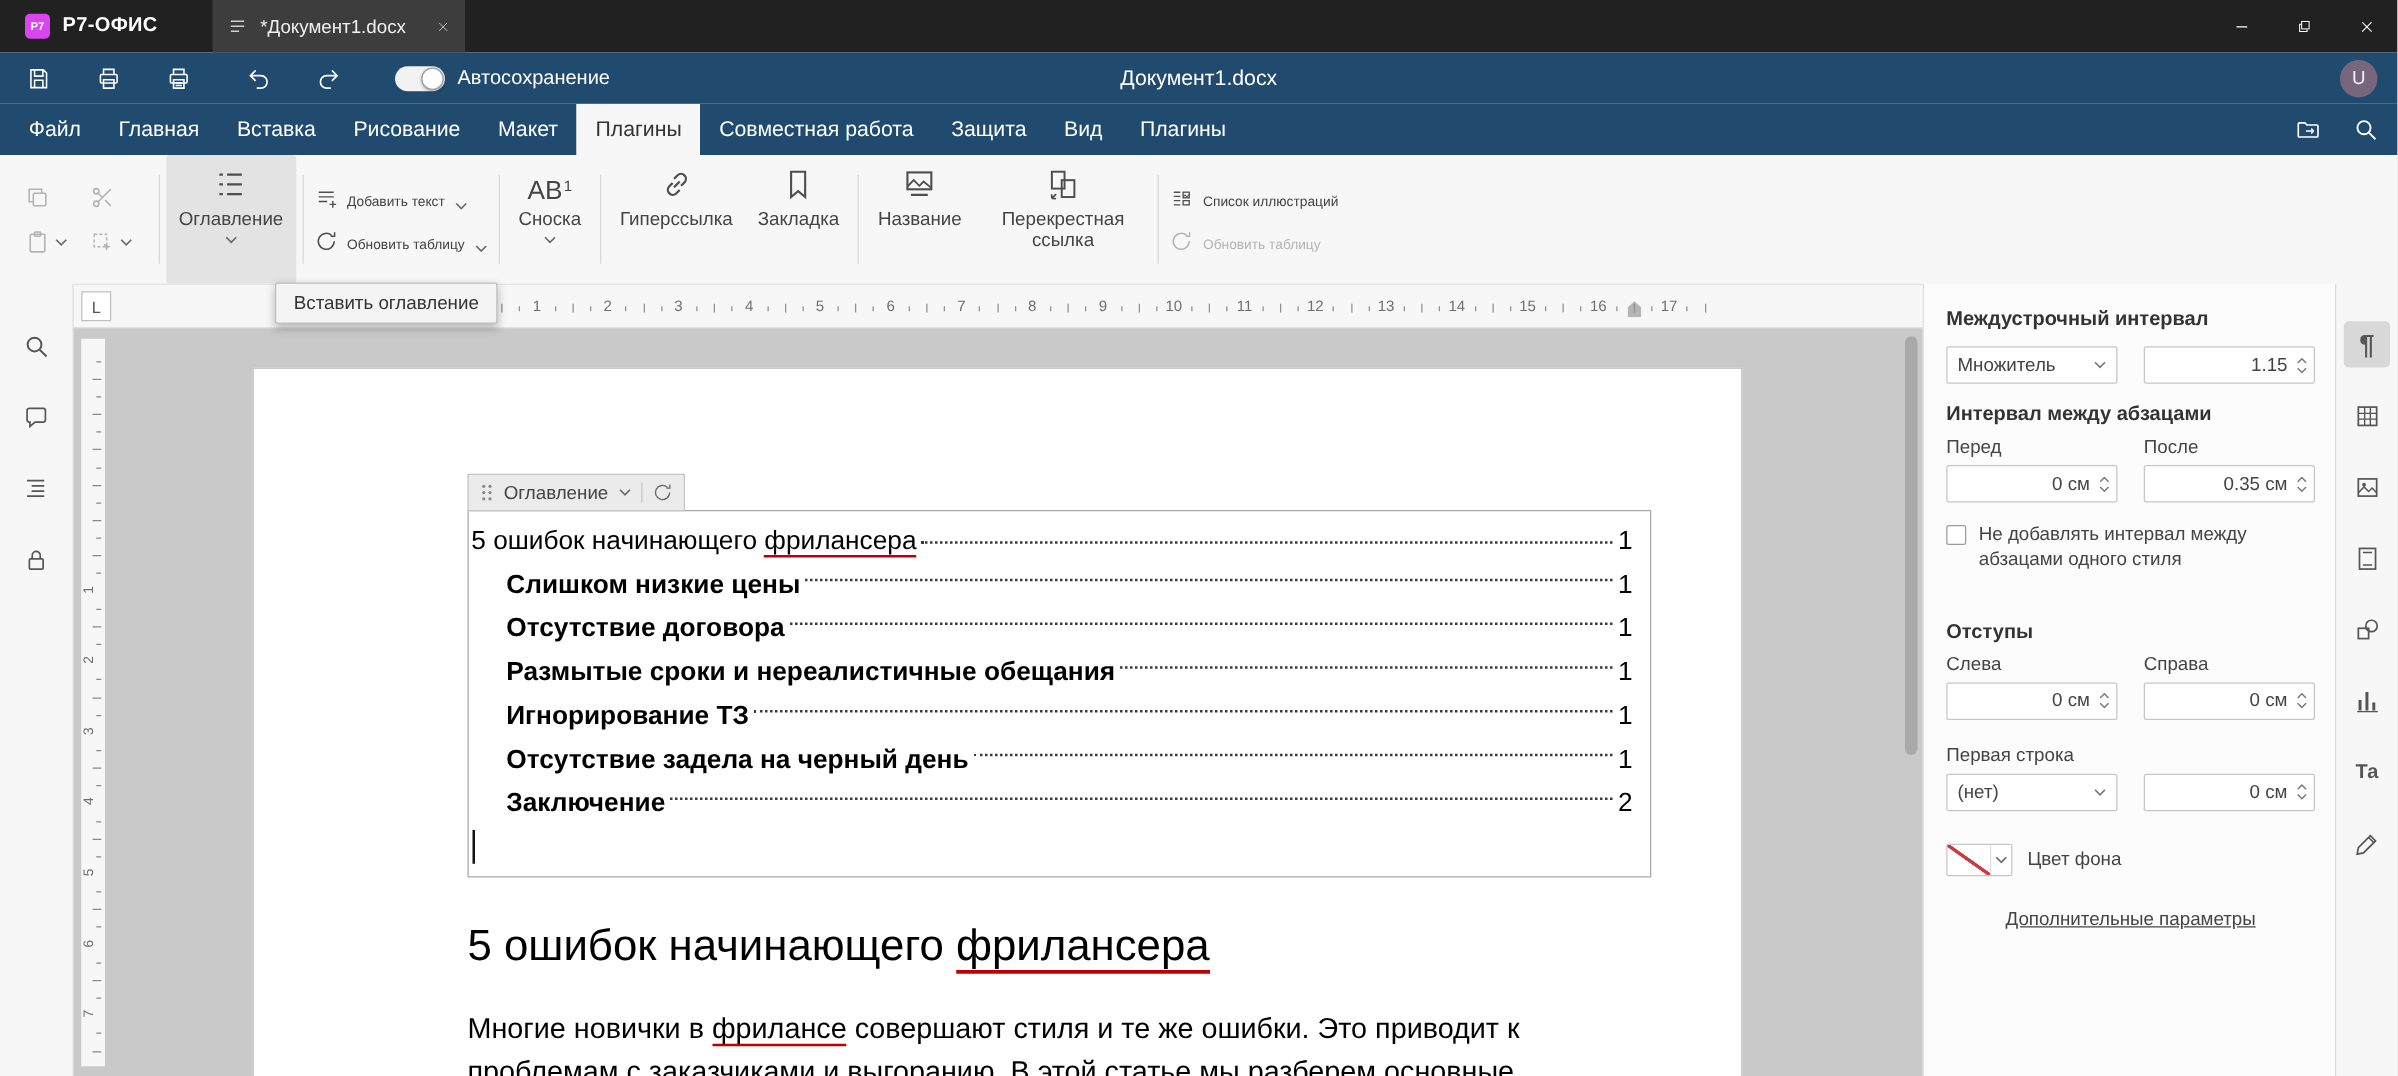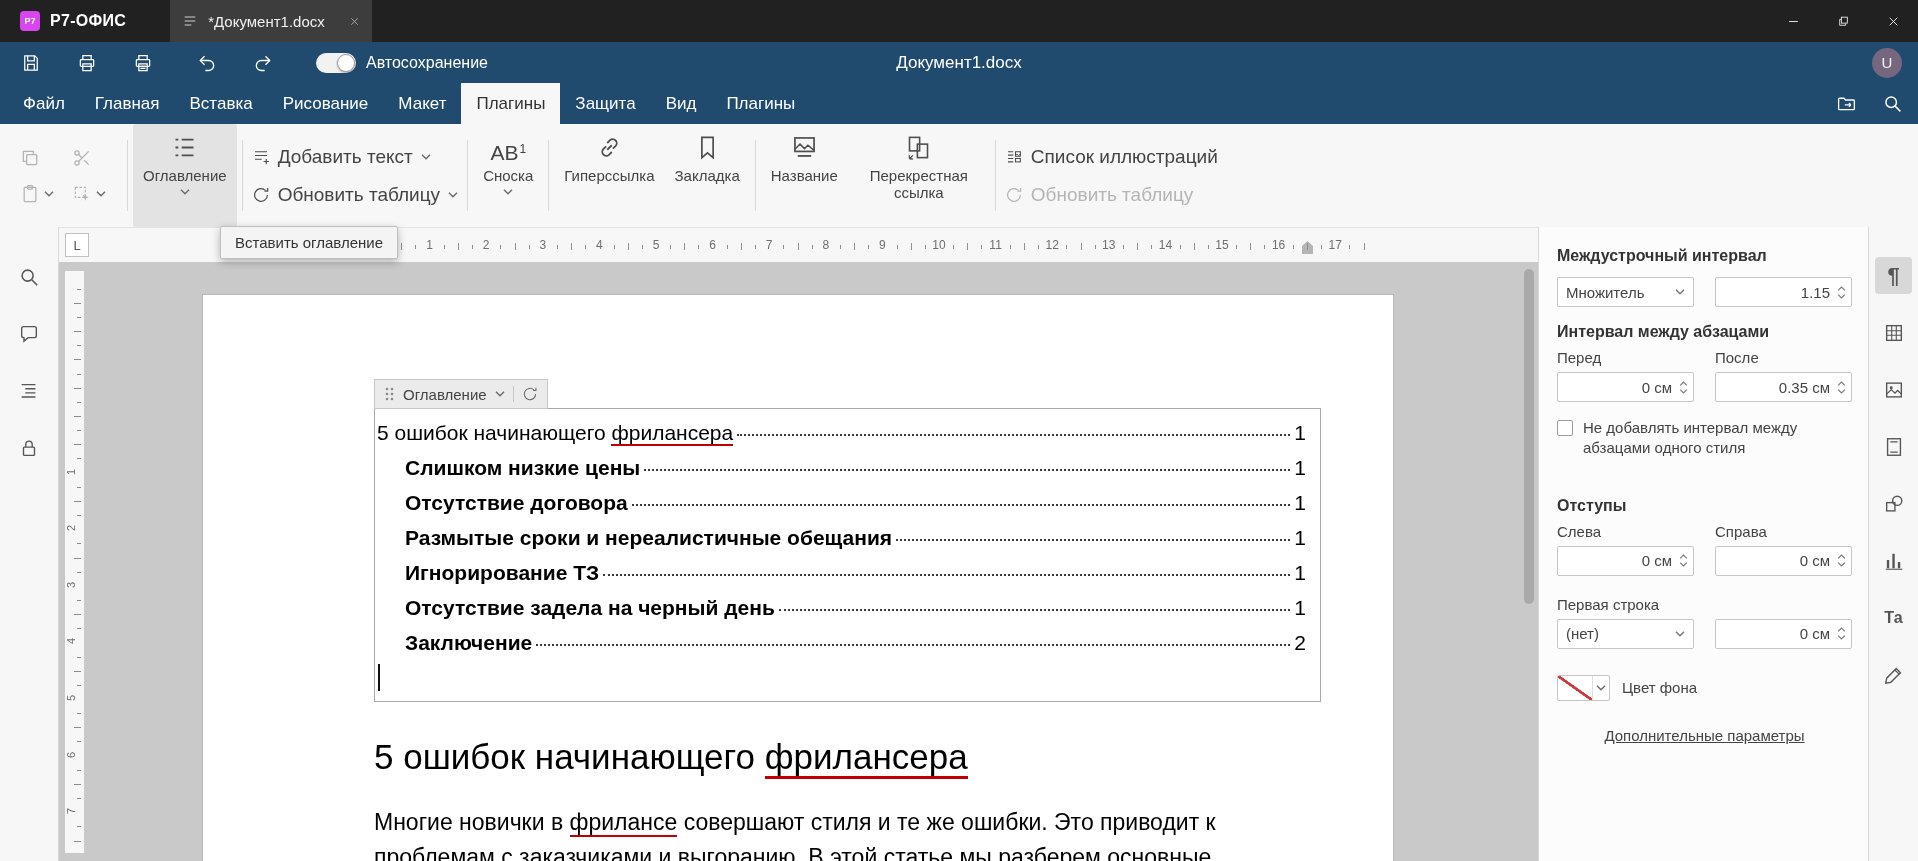--- a/index.html
+++ b/index.html
@@ -51,21 +51,21 @@
   .bigbtn { display:flex; flex-direction:column; align-items:center; justify-content:flex-start; padding:10px 10px 0; border-radius:3px; font-size:15px; color:#444; text-align:center; }
   .bigbtn.hovered { background:#e3e3e3; }
   .bigbtn .ic28 { width:27px; height:27px; color:#4e4e4e; margin-bottom:2px; }
   .bb-label { margin-top:4px; line-height:1.15; white-space:nowrap; }
   .bb-label.wrap { white-space:normal; width:122px; }
   .chev { width:10px; height:6px; color:#6a6a6a; }
   .bigbtn .chev { margin-top:5px; }
   .footglyph { height:29px; display:flex; align-items:flex-end; font-size:21px; color:#444; line-height:1; }
   .footglyph sup { font-size:12px; position:relative; top:-8px; margin-left:1px; }
   .rowcol { display:flex; flex-direction:column; justify-content:center; gap:16px; padding:0 4px; }
-  .rowbtn { display:flex; align-items:center; gap:8px; font-size:19px; color:#444; white-space:nowrap; }
+  .rowbtn { display:flex; align-items:flex-end; gap:8px; font-size:11px; color:#444; white-space:nowrap; }
   .rowbtn svg.ic18 { width:18px; height:18px; color:#4e4e4e; }
   .rowbtn.dis { color:#b5b5b5; }
   .rowbtn.dis svg { color:#b5b5b5; }
 
   
   .tooltip { position:absolute; left:220px; top:226px; z-index:99; background:#f4f4f4; border:1px solid #bfbfbf; border-radius:2px; box-shadow:0 3px 8px rgba(0,0,0,.28); padding:7px 14px; font-size:15px; color:#333; white-space:nowrap; }
 
   
   .below { display:flex; height:634px; }
   .left-sidebar { width:59px; background:#f7f7f7; border-right:1px solid #d9d9d9; padding-top:30px; display:flex; flex-direction:column; align-items:center; gap:17px; }
@@ -91,21 +91,21 @@
   .vtick.m { width:7px; } .vtick.s { width:4px; }
   .vnum { position:absolute; left:3px; transform:rotate(-90deg); font-size:11px; color:#6f6f6f; }
 
   .page { position:absolute; left:143px; top:31px; width:1192px; height:760px; background:#fff; border:1px solid #b9b9b9; padding:113px 72px 0 171px; }
   .toc-tab { position:absolute; left:171px; top:84px; height:30px; display:inline-flex; align-items:center; gap:8px; background:#ebebeb; border:1px solid #c6c6c6; padding:0 9px; font-size:15px; color:#444; z-index:2; cursor:pointer; }
   .toc-tab .grip { width:11px; height:16px; color:#8a8a8a; }
   .toc-tab .tsep { width:1px; height:16px; background:#c6c6c6; }
   .toc-tab .refresh { width:16px; height:16px; color:#6a6a6a; }
   .toc-box { border:1px solid #a9a9a9; min-height:294px; padding:6px 14px 0 2px; }
   .toc-row { display:flex; align-items:baseline; line-height:35px; font-size:21px; color:#000; cursor:text; }
-  .toc-row.b { font-weight:bold; padding-left:28px; }
+  .toc-row.b { font-weight:bold; padding-left:28px;align-items:center; }
   .toc-leader { flex:1; border-bottom:2px dotted #3a3a3a; margin:0 4px; transform:translateY(-4px); }
   .toc-page { font-weight:400; }
   .miss { border-bottom:2px solid #c00000; }
   .caret { width:2px; height:27px; background:#111; margin:4px 0 0 1px; }
   .doc-h1 { font-size:35px; font-weight:400; color:#000; margin:34px 0 0; line-height:1.2; cursor:text; }
   .doc-h1 .miss { border-bottom-width:3px; }
   .doc-p { font-size:23px; color:#000; line-height:1.5; margin:27px 0 0; cursor:text; }
 
   .scrollbar { position:absolute; right:4px; top:6px; width:10px; height:586px; }
   .scroll-thumb { width:10px; height:335px; border-radius:5px; background:#a9a9a9; }
@@ -362,20 +362,21 @@
       </div>
   </div>
 
   <nav class="menubar">
     <span class="mtab">Файл</span>
     <span class="mtab">Главная</span>
     <span class="mtab">Вставка</span>
     <span class="mtab">Рисование</span>
     <span class="mtab">Макет</span>
     <span class="mtab active">Плагины</span>
+    <span class="mtab">Совместная работа</span>
     <span class="mtab">Защита</span>
     <span class="mtab">Вид</span>
     <span class="mtab">Плагины</span>
     <span class="spacer"></span>
     <button class="mb-btn">
         <svg>
           <use href="#i-folder"></use>
         </svg>
       </button>
     <button class="mb-btn">

